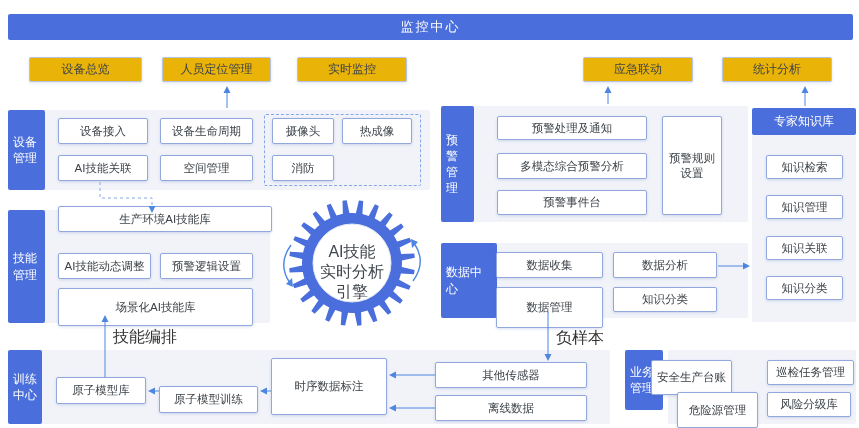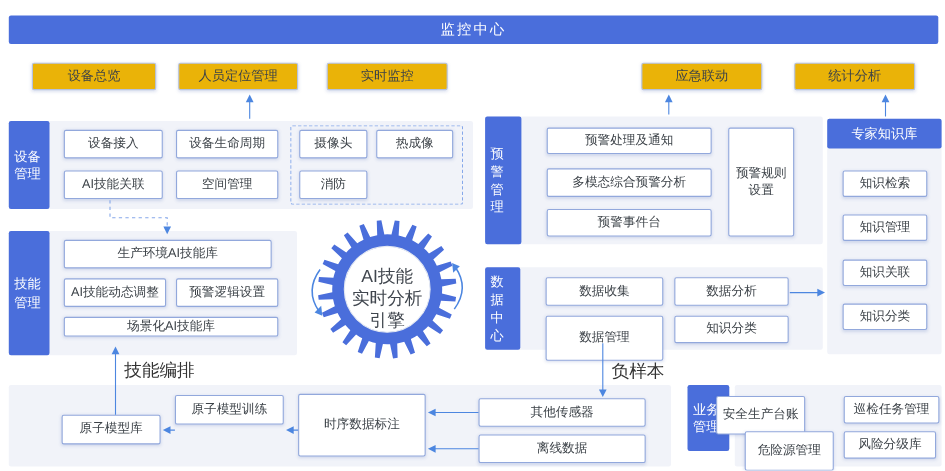--- a/index.html
+++ b/index.html
@@ -53,41 +53,42 @@
   <div class="node" style="left:160px;top:118px;width:93px;height:26px">设备生命周期</div>
   <div class="node" style="left:58px;top:155px;width:90px;height:26px">AI技能关联</div>
   <div class="node" style="left:160px;top:155px;width:93px;height:26px">空间管理</div>
   <div class="dashedgroup" style="left:264px;top:114px;width:157px;height:72px"></div>
   <div class="node" style="left:272px;top:118px;width:62px;height:26px">摄像头</div>
   <div class="node" style="left:342px;top:118px;width:70px;height:26px">热成像</div>
   <div class="node" style="left:272px;top:155px;width:62px;height:26px">消防</div>
 
   <div class="section" style="left:8px;top:210px;width:262px;height:113px"></div>
   <div class="tab" style="left:8px;top:210px;width:37px;height:113px">技能管理</div>
-  <div class="node" style="left:58px;top:218px;width:189px;height:26px">生产环境AI技能库</div>
+  <div class="node" style="left:58px;top:206px;width:214px;height:26px">生产环境AI技能库</div>
   <div class="node" style="left:58px;top:253px;width:93px;height:26px">AI技能动态调整</div>
   <div class="node" style="left:160px;top:253px;width:93px;height:26px">预警逻辑设置</div>
-  <div class="node" style="left:58px;top:288px;width:195px;height:18px">场景化AI技能库</div>
+  <div class="node" style="left:58px;top:288px;width:195px;height:38px">场景化AI技能库</div>
 
   <div class="section" style="left:8px;top:350px;width:602px;height:74px"></div>
+  <div class="tab" style="left:8px;top:350px;width:34px;height:74px">训练中心</div>
   <div class="node" style="left:56px;top:377px;width:90px;height:27px">原子模型库</div>
-  <div class="node" style="left:159px;top:359px;width:99px;height:27px">原子模型训练</div>
+  <div class="node" style="left:159px;top:386px;width:99px;height:27px">原子模型训练</div>
   <div class="node" style="left:271px;top:358px;width:116px;height:57px">时序数据标注</div>
   <div class="node" style="left:435px;top:362px;width:152px;height:26px">其他传感器</div>
   <div class="node" style="left:435px;top:395px;width:152px;height:26px">离线数据</div>
 
   <div class="section" style="left:441px;top:106px;width:307px;height:116px"></div>
   <div class="tab" style="left:441px;top:106px;width:33px;height:116px">预警管理</div>
   <div class="node" style="left:497px;top:116px;width:150px;height:24px">预警处理及通知</div>
   <div class="node" style="left:497px;top:153px;width:150px;height:26px">多模态综合预警分析</div>
   <div class="node" style="left:497px;top:190px;width:150px;height:25px">预警事件台</div>
   <div class="node" style="left:662px;top:116px;width:60px;height:99px">预警规则设置</div>
 
   <div class="section" style="left:441px;top:243px;width:307px;height:75px"></div>
-  <div class="tab" style="left:441px;top:243px;width:32px;height:75px">数据中心</div>
+  <div class="tab" style="left:441px;top:243px;width:56px;height:75px">数据中心</div>
   <div class="node" style="left:496px;top:252px;width:107px;height:26px">数据收集</div>
   <div class="node" style="left:613px;top:252px;width:104px;height:26px">数据分析</div>
   <div class="node" style="left:496px;top:287px;width:107px;height:41px">数据管理</div>
   <div class="node" style="left:613px;top:287px;width:104px;height:25px">知识分类</div>
 
   <div class="section" style="left:752px;top:108px;width:104px;height:214px"></div>
   <div class="tab" style="left:752px;top:108px;width:104px;height:27px">专家知识库</div>
   <div class="node" style="left:766px;top:155px;width:77px;height:24px">知识检索</div>
   <div class="node" style="left:766px;top:195px;width:77px;height:24px">知识管理</div>
   <div class="node" style="left:766px;top:236px;width:77px;height:24px">知识关联</div>

